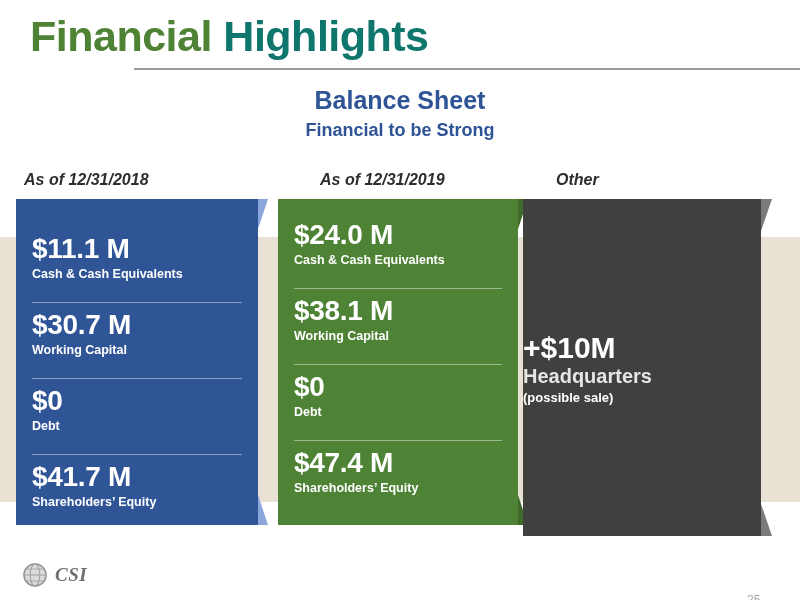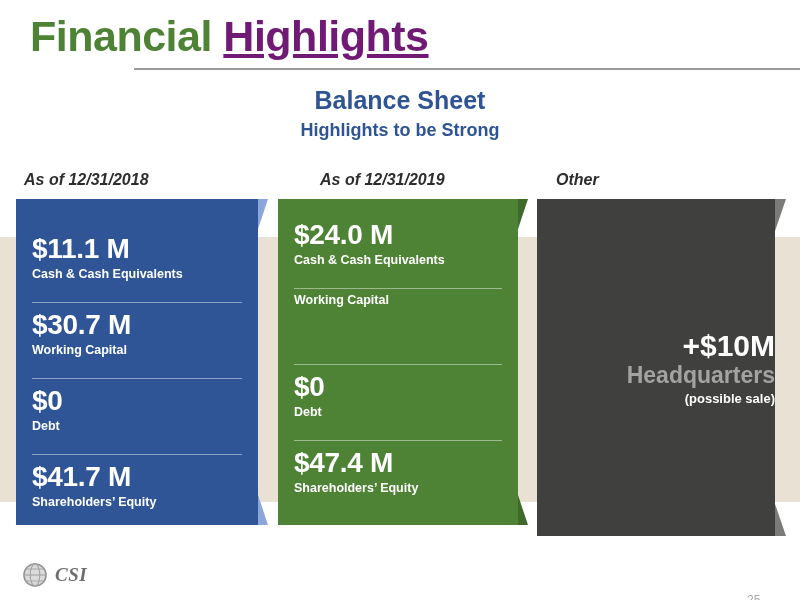--- a/index.html
+++ b/index.html
@@ -33,21 +33,21 @@
   .title {
     position: absolute;
     left: 30px;
     top: 12px;
     font-size: 43px;
     font-weight: bold;
     letter-spacing: -0.5px;
     white-space: nowrap;
   }
   .title .t-green { color: #4E8234; }
-  .title .t-dark  { color: #701a75; text-decoration: underline; }
+  .title .t-dark  { color: #0f766e; }
 
   .title-rule {
     position: absolute;
     left: 134px;
     top: 68px;
     width: 666px;
     height: 0;
     border-top: 2px solid #9A9A9A;
   }
 
@@ -133,28 +133,28 @@
     border-bottom: 30px solid transparent;
   }
   .card-green .fold-br {
     right: -10px; bottom: 0;
     border-left: 10px solid #3F6A2A;
     border-top: 30px solid transparent;
   }
 
   
   .card-dark {
-    left: 537px;
+    left: 523px;
     top: 199px;
     width: 238px;
     height: 337px;
     background: #40403E;
     display: flex;
     flex-direction: column;
-    align-items: flex-end;
+    align-items: flex-start;
     justify-content: center;
   }
   .card-dark .fold-tr {
     right: -11px; top: 0;
     border-left: 11px solid #7B7B79;
     border-bottom: 32px solid transparent;
   }
   .card-dark .fold-br {
     right: -11px; bottom: 0;
     border-left: 11px solid #7B7B79;
@@ -183,22 +183,22 @@
   }
 
   
   .dark-value {
     color: #ffffff;
     font-size: 30px;
     font-weight: bold;
     line-height: 1.1;
   }
   .dark-label {
-    color: #a3a3a3;
-    font-size: 23px;
+    color: #e5e5e5;
+    font-size: 20px;
     font-weight: bold;
     line-height: 1.2;
   }
   .dark-note {
     color: #ffffff;
     font-size: 13px;
     font-weight: bold;
     padding-top: 2px;
   }
 
@@ -235,21 +235,21 @@
 
   <div class="beige-band"></div>
 
   <div class="title">
     <span class="t-green">Financial</span>
     <span class="t-dark">Highlights</span>
   </div>
   <div class="title-rule"></div>
 
   <div class="head-main">Balance Sheet</div>
-  <div class="head-sub">Highlights to be Strong</div>
+  <div class="head-sub">Financial to be Strong</div>
 
   <div class="col-caption cap-1">As of 12/31/2018</div>
   <div class="col-caption cap-2">As of 12/31/2019</div>
   <div class="col-caption cap-3">Other</div>
 
   <div class="card card-blue">
     <span class="fold fold-tr"></span>
     <span class="fold fold-br"></span>
 
     <div class="metric">
@@ -272,20 +272,21 @@
 
   <div class="card card-green">
     <span class="fold fold-tr"></span>
     <span class="fold fold-br"></span>
 
     <div class="metric">
       <div class="value">$24.0 M</div>
       <div class="label">Cash &amp; Cash Equivalents</div>
     </div>
     <div class="metric">
+      <div class="value">$38.1 M</div>
       <div class="label">Working Capital</div>
     </div>
     <div class="metric">
       <div class="value">$0</div>
       <div class="label">Debt</div>
     </div>
     <div class="metric">
       <div class="value">$47.4 M</div>
       <div class="label">Shareholders’ Equity</div>
     </div>

